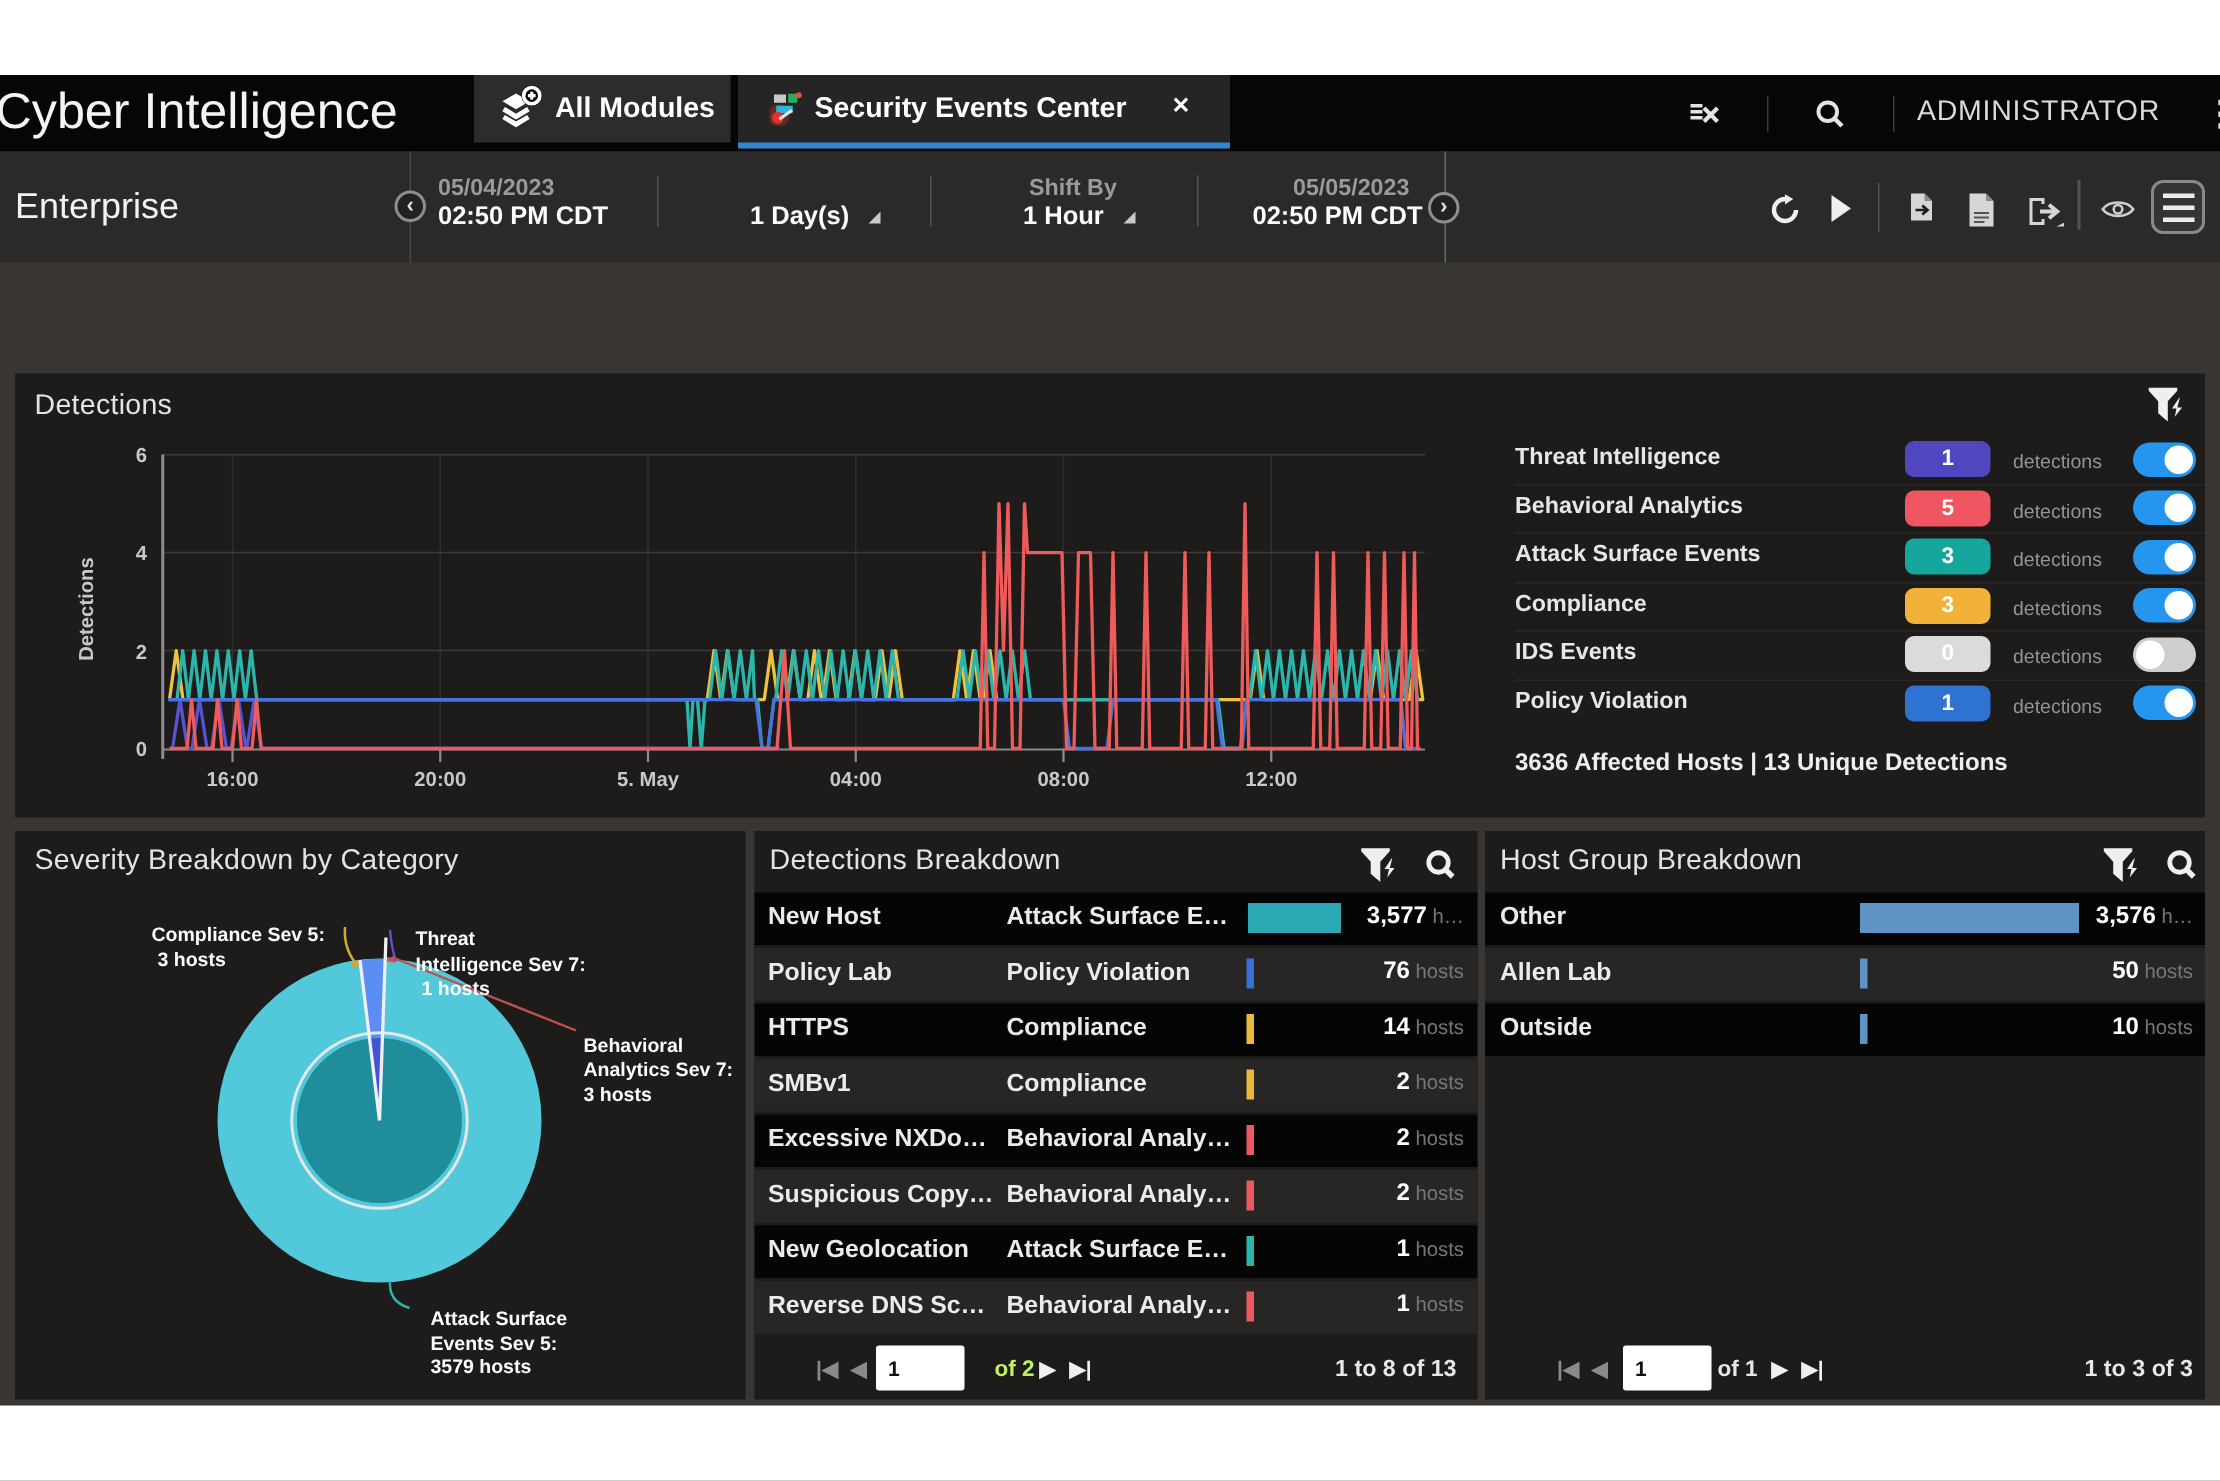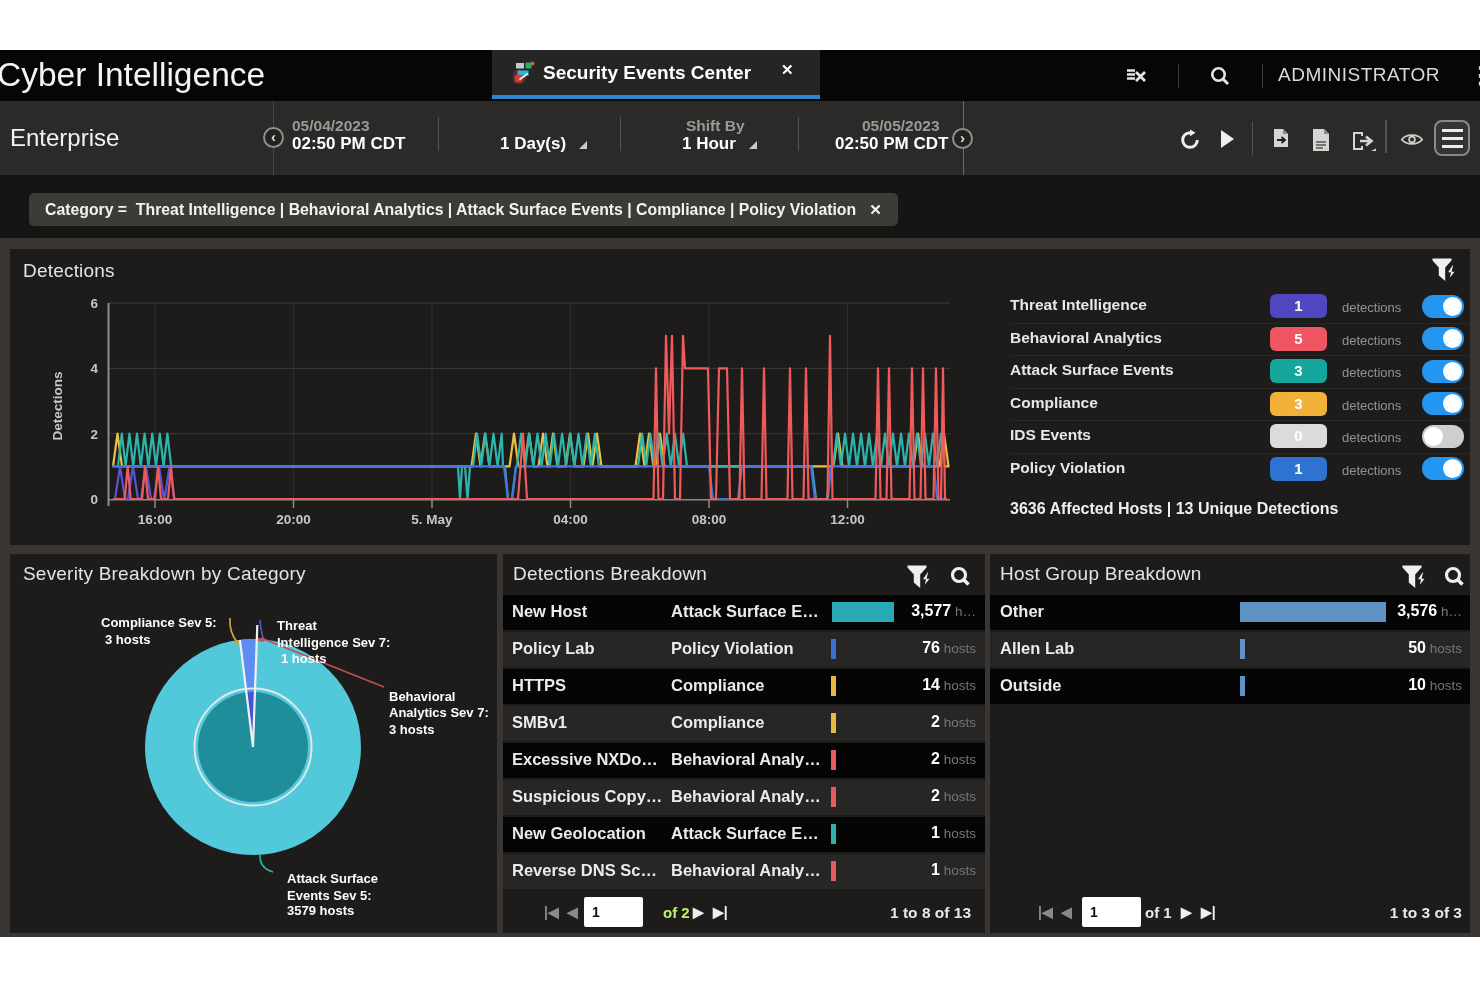--- a/index.html
+++ b/index.html
@@ -52,20 +52,31 @@
 .pgtxt { position:absolute; right:10px; top:3px; font-size:15.5px; font-weight:bold; color:#e8e7e6; }
 .parr { position:absolute; top:3px; font-size:14px; color:#8b8a88; font-weight:bold; }
 svg text { font-family:"Liberation Sans",sans-serif; }
 </style>
 </head>
 <body>
 <div id="dash">
 
   <div id="hdr">
     <div id="brand">Cyber Intelligence</div>
+    <div class="tab" id="tab1">
+      <svg width="36" height="38" style="position:absolute;left:13px;top:3px;" viewBox="0 0 24 24">
+        <path d="M4 9 L10 5.5 L16 9 L10 12.5 Z" fill="#fff"></path>
+        <path d="M4.5 12.5 L10 15.8 L15.5 12.5" fill="none" stroke="#fff" stroke-width="2.2"></path>
+        <path d="M4.5 16 L10 19.3 L15.5 16" fill="none" stroke="#fff" stroke-width="2.2"></path>
+        <circle cx="17" cy="6.5" r="4.6" fill="#060606"></circle>
+        <circle cx="17" cy="6.5" r="3.6" fill="none" stroke="#fff" stroke-width="1.6"></circle>
+        <path d="M17 4.8 v3.4 M15.3 6.5 h3.4" stroke="#fff" stroke-width="1.4"></path>
+      </svg>
+      <span style="position:absolute;left:54px;top:12px;">All Modules</span>
+    </div>
     <div class="tab" id="tab2">
       <svg width="22" height="23" style="position:absolute;left:21px;top:11px;" viewBox="0 0 22 23">
         <circle cx="6" cy="16" r="7.5" fill="#c0392b" opacity="0.35"></circle>
         <rect x="3" y="2" width="8" height="5.5" fill="#c8c9cb"></rect>
         <rect x="12.5" y="1.5" width="6" height="6" fill="#27ae60"></rect>
         <circle cx="19.5" cy="2.5" r="2" fill="#e74c3c"></circle>
         <rect x="4.5" y="9.5" width="11" height="5" fill="#29b6d8"></rect>
         <circle cx="5.5" cy="17.5" r="4" fill="#e0352b"></circle>
         <path d="M6.5 18.5 L15 12.5" stroke="#e8e8e8" stroke-width="2"></path>
       </svg>
@@ -133,23 +144,20 @@
       <path d="M1 10 C6 3 20 3 25 10 C20 17 6 17 1 10 Z" fill="none" stroke="#cfcecb" stroke-width="2"></path>
       <circle cx="13" cy="10" r="3.4" fill="none" stroke="#cfcecb" stroke-width="2"></circle>
     </svg>
     <div style="position:absolute;left:1434px;top:19px;width:36px;height:36px;border:2px solid #89888a;border-radius:8px;background:#353433;">
       <div style="position:absolute;left:6px;top:7px;width:21px;height:3.4px;background:#ececeb;"></div>
       <div style="position:absolute;left:6px;top:15px;width:21px;height:3.4px;background:#ececeb;"></div>
       <div style="position:absolute;left:6px;top:23px;width:21px;height:3.4px;background:#ececeb;"></div>
     </div>
   </div>
 
-  <div id="fbar">
-    <div id="chip">Category =&nbsp; Threat Intelligence | Behavioral Analytics | Attack Surface Events | Compliance | Policy Violation&nbsp;&nbsp;&nbsp;<span style="font-size:15px;">✕</span></div>
-  </div>
 
   <div class="panel" id="p-det">
     <div class="ptitle" style="top:11px;">Detections</div>
     <svg id="det-chart" width="990" height="296" style="position:absolute;left:0;top:0;">
       <g stroke="#302f2e" stroke-width="1">
         <line x1="145" y1="54" x2="145" y2="250"></line>
           <line x1="283.5" y1="54" x2="283.5" y2="250"></line>
           <line x1="422" y1="54" x2="422" y2="250"></line>
           <line x1="560.5" y1="54" x2="560.5" y2="250"></line>
           <line x1="699" y1="54" x2="699" y2="250"></line>

